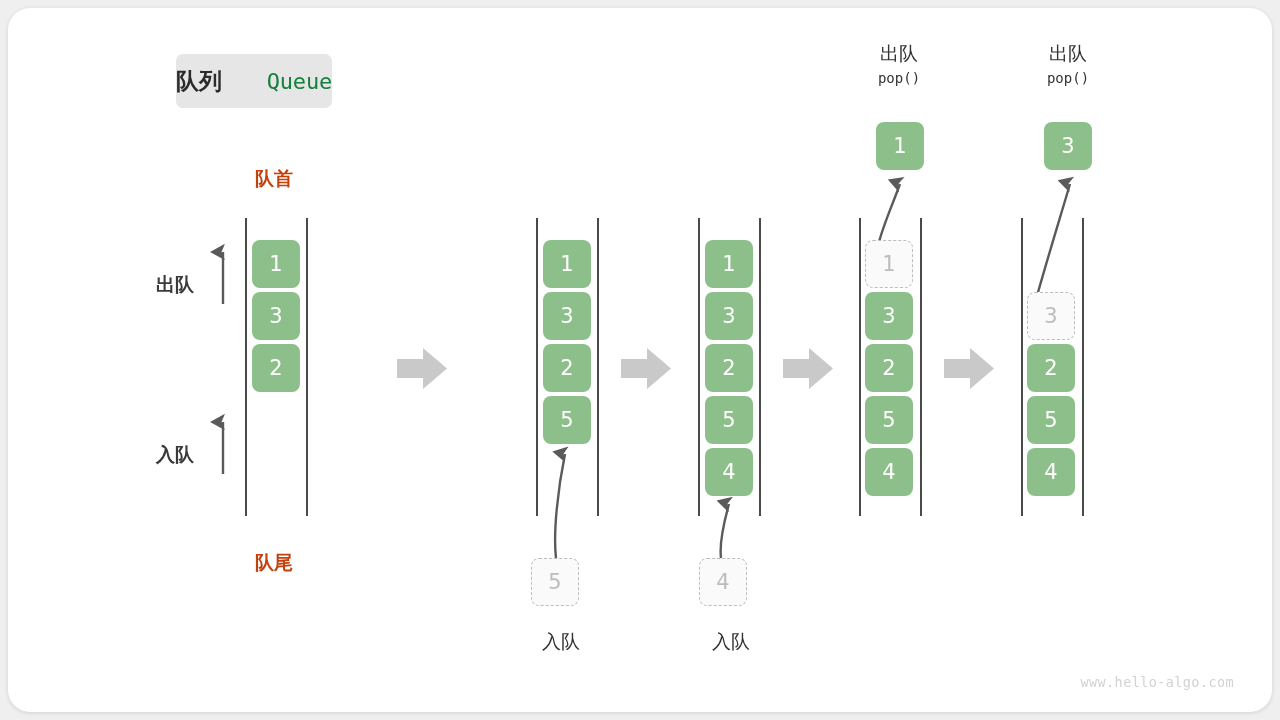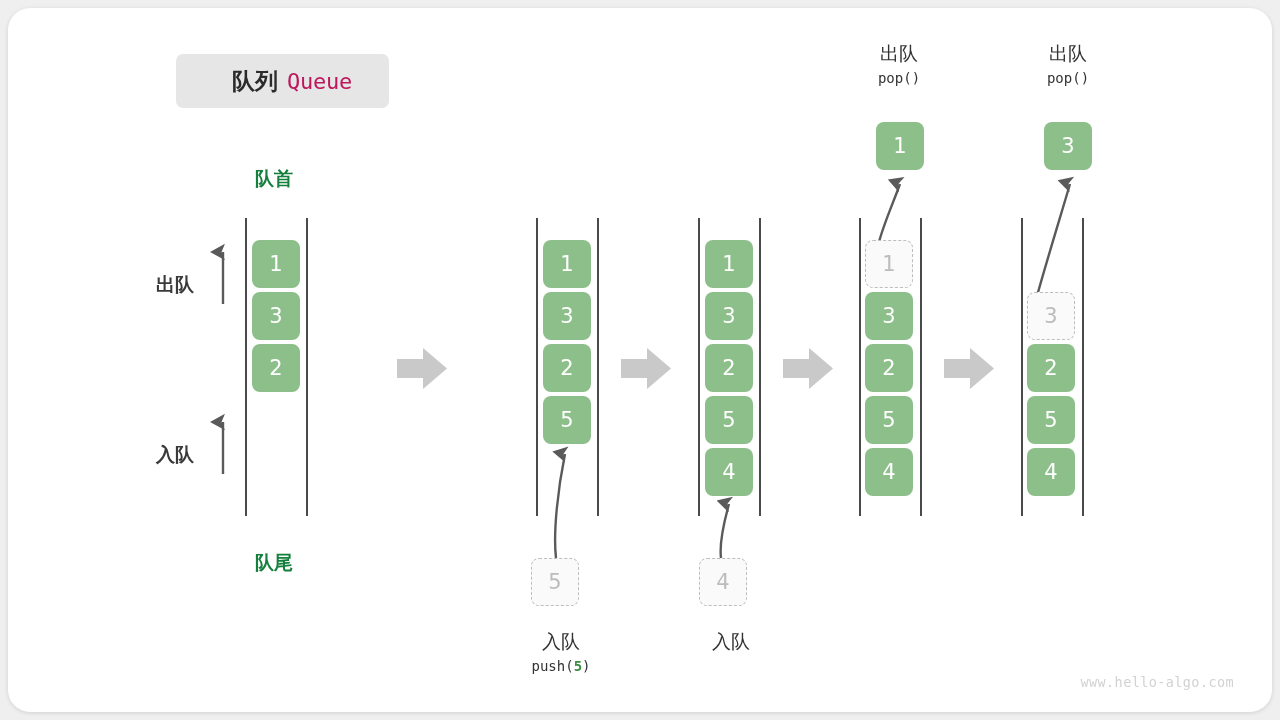--- a/index.html
+++ b/index.html
@@ -22,41 +22,40 @@
     width: 1264px; height: 704px;
     background: #ffffff;
     border-radius: 22px;
     box-shadow: 0 1px 4px rgba(0,0,0,0.13);
   }
 
   
   #title-badge {
     position: absolute;
     left: 168px; top: 46px;
-    width: 194px; height: 54px;
+    width: 156px; height: 54px;
     background: #e6e6e6;
     border-radius: 7px;
-    display: flex; align-items: center; justify-content: center;
+    display: flex; align-items: center; justify-content: space-between;
     gap: 9px;
     white-space: nowrap;
-    padding-left: 19px;
   }
   #title-badge .cn {
     font-size: 23px; font-weight: bold; color: #2b2b2b;
   }
   #title-badge .en {
     font-family: "DejaVu Sans Mono", "Liberation Mono", monospace;
-    font-size: 22px; color: #be185d; letter-spacing: -0.2px;
+    font-size: 22px; color: #15803d; letter-spacing: -0.2px;
   }
 
   
   .abs { position: absolute; white-space: nowrap; }
 
   .hdr-cn {
-    font-size: 19px; font-weight: bold; color: #15803d;
+    font-size: 19px; font-weight: bold; color: #c2410c;
     text-align: center;
   }
   .side-cn {
     font-size: 19px; font-weight: bold; color: #3a3a3a;
   }
   .op-label {
     text-align: center; line-height: 1.45;
   }
   .op-label .cn {
     display: block; font-size: 19px; color: #333;
@@ -159,21 +158,20 @@
       <defs>
         <marker id="pusharrow" markerWidth="7" markerHeight="7" refX="3.2" refY="5.4" orient="auto" markerUnits="strokeWidth">
           <path d="M3.2,0 L6.6,6.2 L3.2,4.8 L-0.2,6.2 Z" fill="#5a5a5a"></path>
         </marker>
       </defs>
       <path d="M28,118 C25,92 30,48 37,14" fill="none" stroke="#5a5a5a" stroke-width="2.4" marker-end="url(#pusharrow)"></path>
     </svg>
 
     <div class="abs op-label" style="left:473px; top:620px; width:160px;">
       <span class="cn">入队</span>
-      <span class="code"><span>push(</span><span class="arg">5</span><span>)</span></span>
     </div>
 
     <svg class="flow-arrow" style="left:613px; top:340px;" width="52" height="42">
       <path d="M0,11 L26,11 L26,0 L50,20.5 L26,41 L26,30 L0,30 Z" fill="#c9c9c9"></path>
     </svg>
 
     <div class="rail" style="left:690px; top:210px; height:298px;"></div>
     <div class="rail" style="left:751px; top:210px; height:298px;"></div>
 
     <div class="cell" style="left:697px; top:232px;">1</div>

